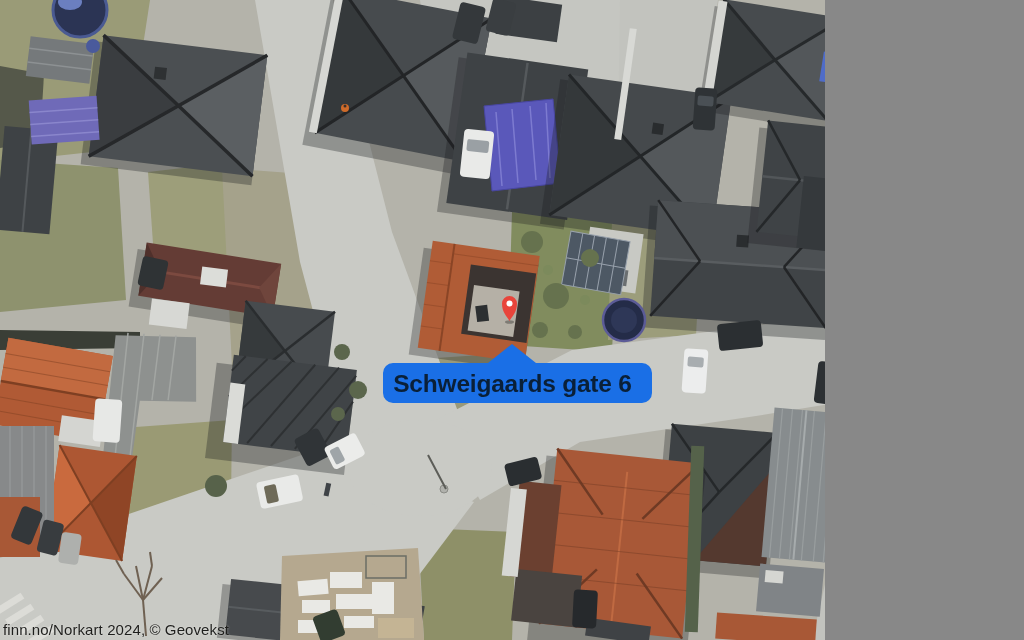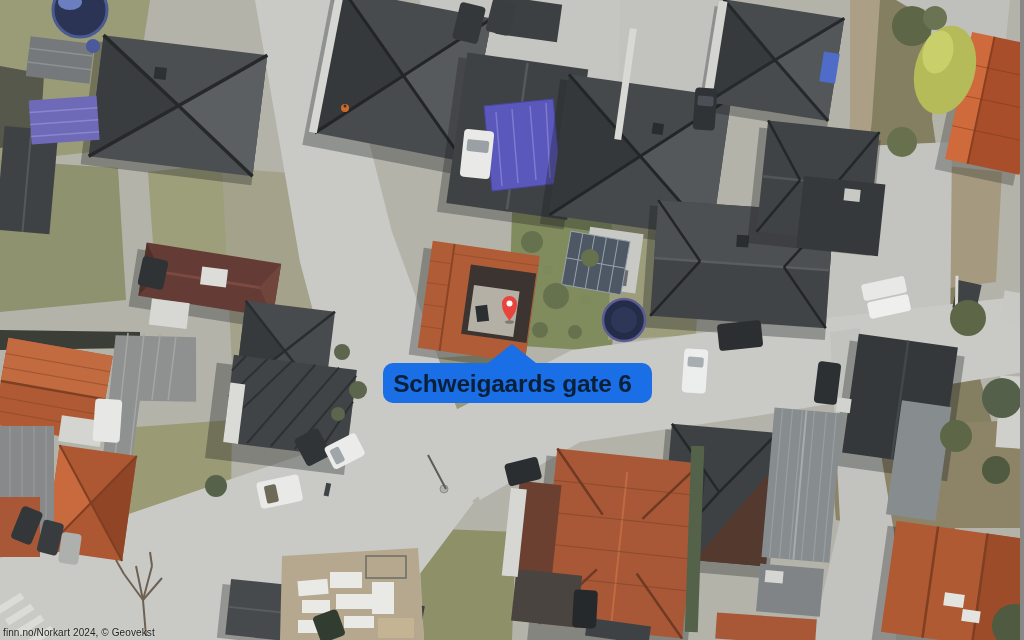--- a/index.html
+++ b/index.html
@@ -1,19 +1,19 @@
 <!DOCTYPE html>
 <html><head>
 <meta charset="utf-8">
 <style>
   html,body{margin:0;padding:0;background:#888;}
-  .viewport{position:relative;width:1020px;height:640px;overflow:hidden;
+  .viewport{position:relative;width:825px;height:640px;overflow:hidden;
     font-family:"Liberation Sans",sans-serif;background:#737373;}
   svg{display:block;}
-  .attribution{position:absolute;left:3px;bottom:2px;font-size:10px;color:#1e1e1c;
+  .attribution{position:absolute;left:3px;bottom:2px;font-size:15px;color:#1e1e1c;
     letter-spacing:.1px;text-shadow:0 0 2px rgba(255,255,255,.55);}
   .label-text{font-family:"Liberation Sans",sans-serif;font-size:24.5px;font-weight:600;letter-spacing:-.2px;}
 </style>
 </head>
 <body>
 
 <div class="viewport">
 <svg width="1024" height="640" viewBox="0 0 1024 640">
 
   <g>

